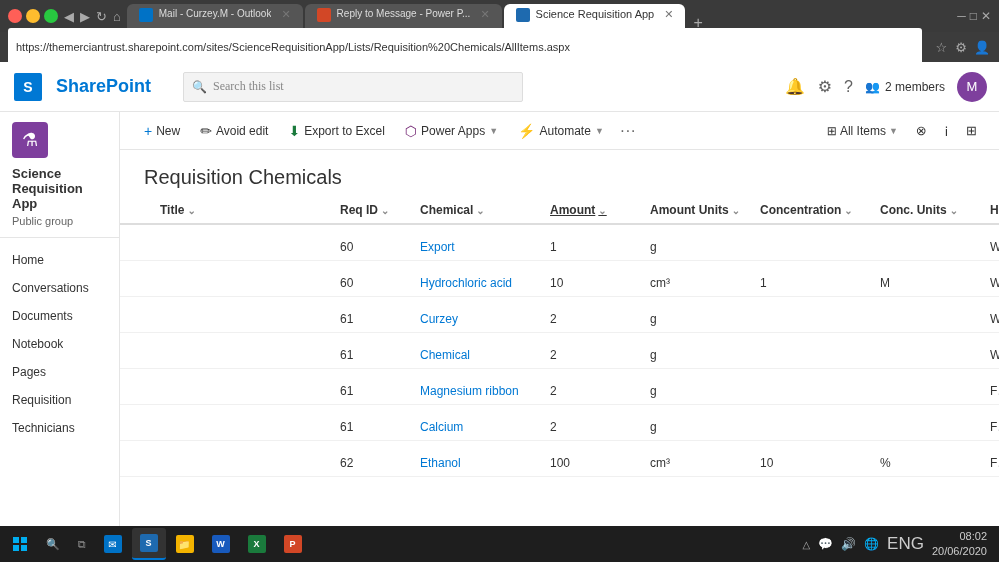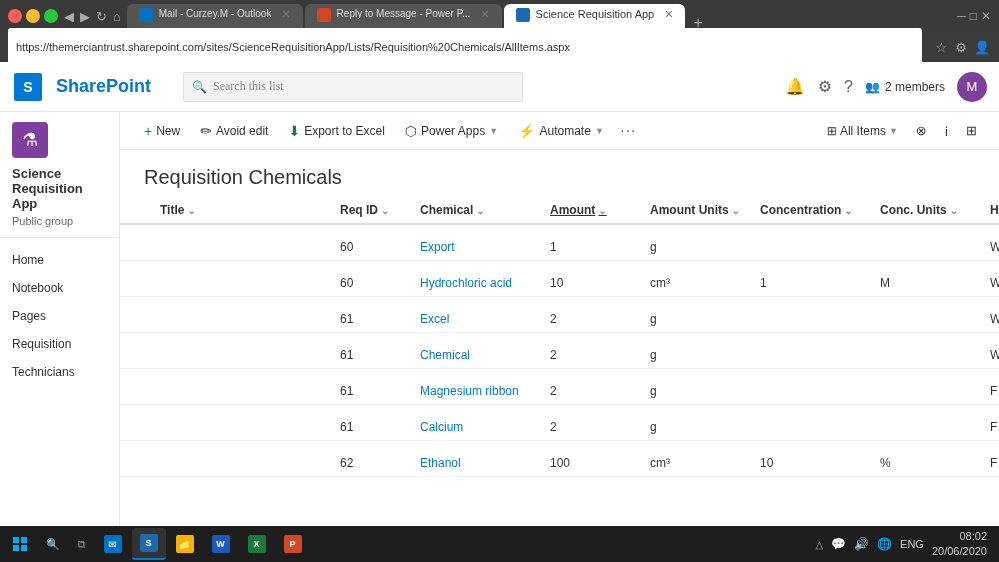--- a/index.html
+++ b/index.html
@@ -349,20 +349,26 @@
     <div class="site-header-sidebar">
       <div class="site-logo">
         <span>⚗</span>
       </div>
       <div class="site-name">Science Requisition App</div>
       <div class="site-group">Public group</div>
     </div>
     <div class="sidebar-section">
       <div class="sidebar-item">
         <span class="sidebar-item-text">Home</span>
+      </div>
+      <div class="sidebar-item">
+        <span class="sidebar-item-text">Conversations</span>
+      </div>
+      <div class="sidebar-item">
+        <span class="sidebar-item-text">Documents</span>
       </div>
       <div class="sidebar-item">
         <span class="sidebar-item-text">Notebook</span>
       </div>
       <div class="sidebar-item">
         <span class="sidebar-item-text">Pages</span>
       </div>
       <div class="sidebar-item">
         <span class="sidebar-item-text">Requisition</span>
       </div>
@@ -480,21 +486,21 @@
     <div class="cell-amount cell">10</div>
     <div class="cell-amountunit cell">cm³</div>
     <div class="cell-conc cell">1</div>
     <div class="cell-concunit cell">M</div>
     <div class="cell-hazard cell">Wear eye prote...</div>
   </div>
           <div class="table-row">
     <div class="cell-check cell"></div>
     <div class="cell-title cell"></div>
     <div class="cell-req cell">61</div>
-    <div class="cell-chemical cell"><a class="cell-link" href="#">Excel</a></div>
+    <div class="cell-chemical cell"><a class="cell-link" href="#">Curzey</a></div>
     <div class="cell-amount cell">2</div>
     <div class="cell-amountunit cell">g</div>
     <div class="cell-conc cell"></div>
     <div class="cell-concunit cell"></div>
     <div class="cell-hazard cell">Wear eye prote... Avoid skin cont...</div>
   </div>
           <div class="table-row">
     <div class="cell-check cell"></div>
     <div class="cell-title cell"></div>
     <div class="cell-req cell">61</div>
@@ -588,19 +594,19 @@
     <div class="win-task-icon" style="background:#d24726;">
       <span style="color:white;font-size:9px;font-weight:bold;">P</span>
     </div>
   </div>
 
   <div class="win-systray">
     <span style="font-size:10px;color:#aaa;">△</span>
     <span style="font-size:12px;">💬</span>
     <span style="font-size:12px;">🔊</span>
     <span style="font-size:12px;">🌐</span>
-    <span style="font-size:11px;">ENG</span>
+    <span style="font-size:17px;">ENG</span>
     <div class="win-clock">
       <div>08:02</div>
       <div>20/06/2020</div>
     </div>
   </div>
 </div>
 
 </body></html>

